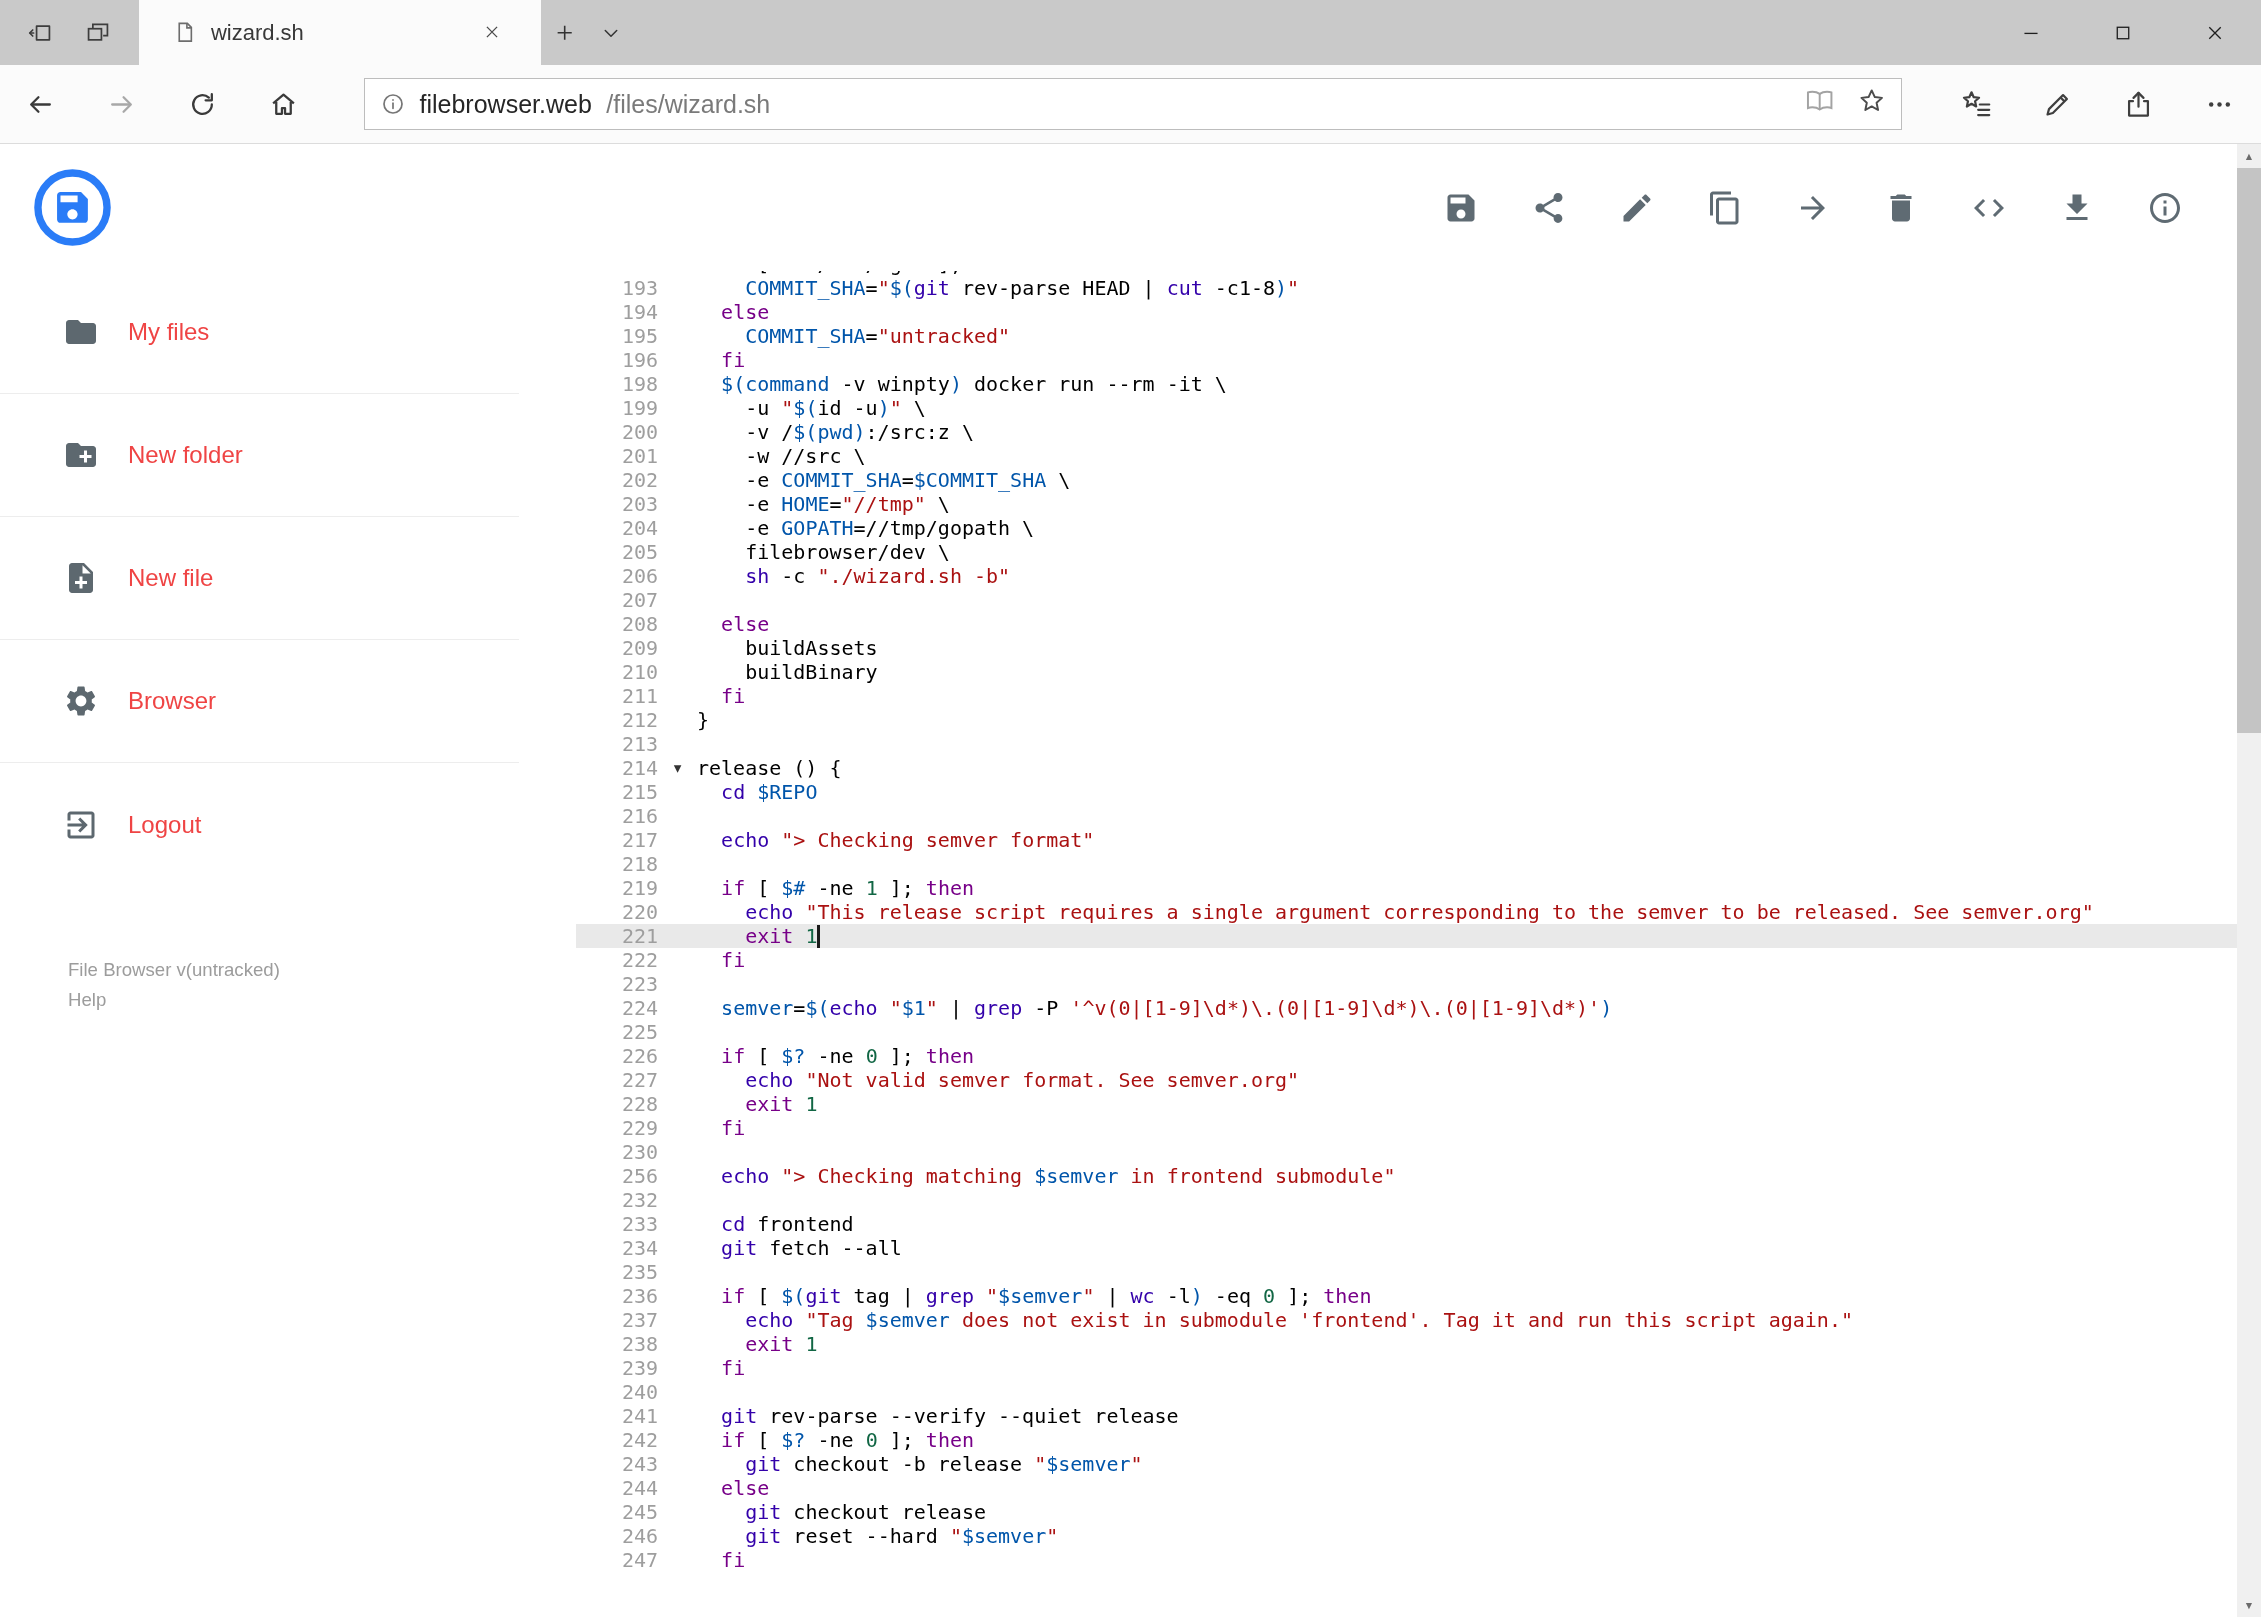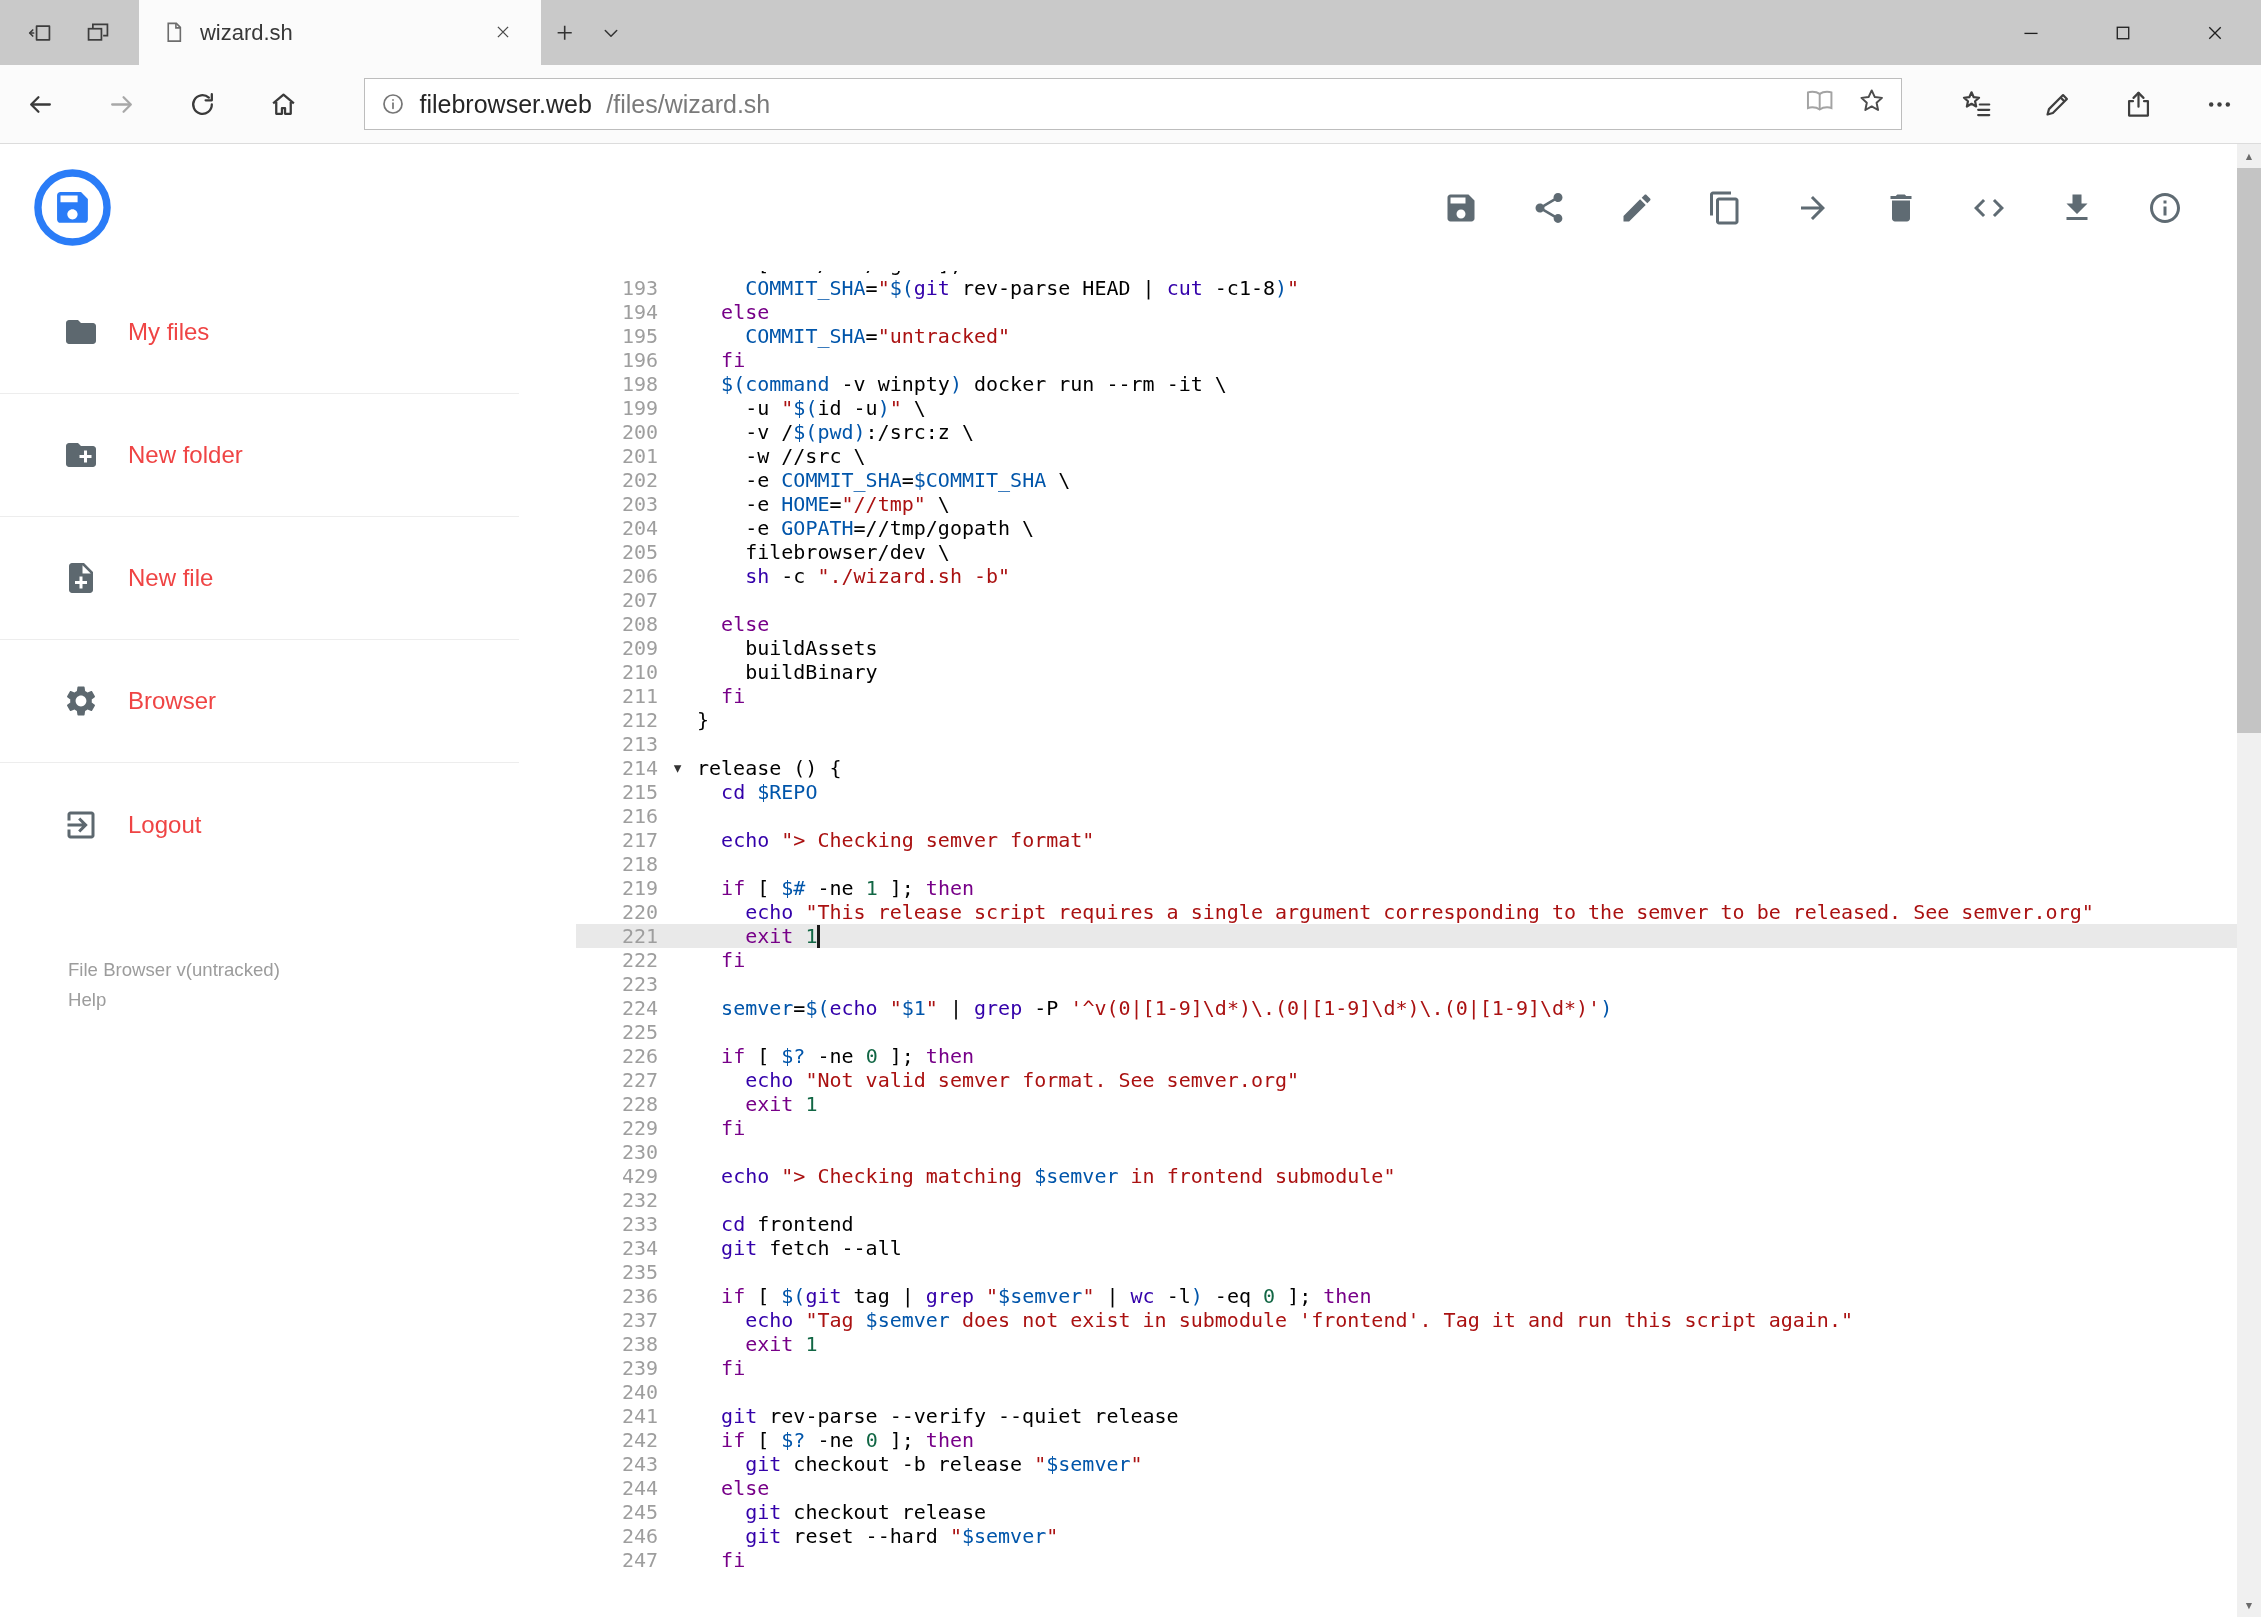--- a/index.html
+++ b/index.html
@@ -11,21 +11,21 @@
 .sz20{width:16px;height:16px}.sz22{width:18px;height:18px}.sz24{width:19.4px;height:19.4px}
 .sz28{width:22.6px;height:22.6px}.sz30{width:24px;height:24px}
 .sz34{width:27.4px;height:27.4px}.sz36{width:29px;height:29px}.sz38{width:31px;height:31px}
 .sz40{width:32px;height:32px}.sz44{width:36px;height:36px}
 .screen{position:relative;width:2261px;height:1617px;overflow:hidden;background:#fff;}
 
 
 .tabstrip{position:absolute;top:0;left:0;width:100%;height:65px;background:#c9c9c9;display:flex;align-items:stretch;}
 .tab-tools{display:flex;align-items:center;gap:16px;padding:0 19.4px;}
 .tool-btn{width:42px;height:65px;display:flex;align-items:center;justify-content:center;color:#3d3d3d;}
-.tab{width:402px;background:#fbfbfb;display:flex;align-items:center;gap:14.5px;padding:0 24px;}
+.tab{width:402px;background:#fbfbfb;display:flex;align-items:center;gap:14.5px;padding:0 35px;}
 .tab .tabdoc{color:#6d6d6d;}
 .tab-title{flex:1;font-size:22px;color:#383838;white-space:nowrap;overflow:hidden;}
 .tab-close{width:27.4px;height:27.4px;display:flex;align-items:center;justify-content:center;color:#4a4a4a;}
 .chrome-btn{width:47px;height:65px;display:flex;align-items:center;justify-content:center;color:#333;}
 .win-controls{margin-left:auto;display:flex;}
 .win-btn{width:92px;height:65px;display:flex;align-items:center;justify-content:center;color:#1f1f1f;}
 
 
 .addressbar{position:absolute;top:65px;left:0;width:100%;height:79px;background:#fbfbfb;border-bottom:0.8px solid #dcdcdc;display:flex;align-items:center;}
 .nav-btns{display:flex;}
@@ -419,21 +419,21 @@
           <div class="cm-line active"><span class="gut">221</span><span class="fold"></span><span class="code"><span class="tk-p">    </span><span class="tk-k">exit</span><span class="tk-p"> </span><span class="tk-n">1</span><span class="cursor"></span></span></div>
           <div class="cm-line"><span class="gut">222</span><span class="fold"></span><span class="code"><span class="tk-p">  </span><span class="tk-k">fi</span></span></div>
           <div class="cm-line"><span class="gut">223</span><span class="fold"></span><span class="code"></span></div>
           <div class="cm-line"><span class="gut">224</span><span class="fold"></span><span class="code"><span class="tk-p">  </span><span class="tk-v">semver</span><span class="tk-p">=</span><span class="tk-v">$(</span><span class="tk-b">echo</span><span class="tk-p"> </span><span class="tk-s">"</span><span class="tk-v">$1</span><span class="tk-s">"</span><span class="tk-p"> | </span><span class="tk-b">grep</span><span class="tk-p"> -P </span><span class="tk-s">'^v(0|[1-9]\d*)\.(0|[1-9]\d*)\.(0|[1-9]\d*)'</span><span class="tk-v">)</span></span></div>
           <div class="cm-line"><span class="gut">225</span><span class="fold"></span><span class="code"></span></div>
           <div class="cm-line"><span class="gut">226</span><span class="fold"></span><span class="code"><span class="tk-p">  </span><span class="tk-k">if</span><span class="tk-p"> [ </span><span class="tk-v">$?</span><span class="tk-p"> -ne </span><span class="tk-n">0</span><span class="tk-p"> ]; </span><span class="tk-k">then</span></span></div>
           <div class="cm-line"><span class="gut">227</span><span class="fold"></span><span class="code"><span class="tk-p">    </span><span class="tk-b">echo</span><span class="tk-p"> </span><span class="tk-s">"Not valid semver format. See semver.org"</span></span></div>
           <div class="cm-line"><span class="gut">228</span><span class="fold"></span><span class="code"><span class="tk-p">    </span><span class="tk-k">exit</span><span class="tk-p"> </span><span class="tk-n">1</span></span></div>
           <div class="cm-line"><span class="gut">229</span><span class="fold"></span><span class="code"><span class="tk-p">  </span><span class="tk-k">fi</span></span></div>
           <div class="cm-line"><span class="gut">230</span><span class="fold"></span><span class="code"></span></div>
-          <div class="cm-line"><span class="gut">429</span><span class="fold"></span><span class="code"><span class="tk-p">  </span><span class="tk-b">echo</span><span class="tk-p"> </span><span class="tk-s">"&gt; Checking matching </span><span class="tk-v">$semver</span><span class="tk-s"> in frontend submodule"</span></span></div>
+          <div class="cm-line"><span class="gut">256</span><span class="fold"></span><span class="code"><span class="tk-p">  </span><span class="tk-b">echo</span><span class="tk-p"> </span><span class="tk-s">"&gt; Checking matching </span><span class="tk-v">$semver</span><span class="tk-s"> in frontend submodule"</span></span></div>
           <div class="cm-line"><span class="gut">232</span><span class="fold"></span><span class="code"></span></div>
           <div class="cm-line"><span class="gut">233</span><span class="fold"></span><span class="code"><span class="tk-p">  </span><span class="tk-b">cd</span><span class="tk-p"> frontend</span></span></div>
           <div class="cm-line"><span class="gut">234</span><span class="fold"></span><span class="code"><span class="tk-p">  </span><span class="tk-b">git</span><span class="tk-p"> fetch --all</span></span></div>
           <div class="cm-line"><span class="gut">235</span><span class="fold"></span><span class="code"></span></div>
           <div class="cm-line"><span class="gut">236</span><span class="fold"></span><span class="code"><span class="tk-p">  </span><span class="tk-k">if</span><span class="tk-p"> [ </span><span class="tk-v">$(</span><span class="tk-b">git</span><span class="tk-p"> tag | </span><span class="tk-b">grep</span><span class="tk-p"> </span><span class="tk-s">"</span><span class="tk-v">$semver</span><span class="tk-s">"</span><span class="tk-p"> | </span><span class="tk-b">wc</span><span class="tk-p"> -l</span><span class="tk-v">)</span><span class="tk-p"> -eq </span><span class="tk-n">0</span><span class="tk-p"> ]; </span><span class="tk-k">then</span></span></div>
           <div class="cm-line"><span class="gut">237</span><span class="fold"></span><span class="code"><span class="tk-p">    </span><span class="tk-b">echo</span><span class="tk-p"> </span><span class="tk-s">"Tag </span><span class="tk-v">$semver</span><span class="tk-s"> does not exist in submodule 'frontend'. Tag it and run this script again."</span></span></div>
           <div class="cm-line"><span class="gut">238</span><span class="fold"></span><span class="code"><span class="tk-p">    </span><span class="tk-k">exit</span><span class="tk-p"> </span><span class="tk-n">1</span></span></div>
           <div class="cm-line"><span class="gut">239</span><span class="fold"></span><span class="code"><span class="tk-p">  </span><span class="tk-k">fi</span></span></div>
           <div class="cm-line"><span class="gut">240</span><span class="fold"></span><span class="code"></span></div>
           <div class="cm-line"><span class="gut">241</span><span class="fold"></span><span class="code"><span class="tk-p">  </span><span class="tk-b">git</span><span class="tk-p"> rev-parse --verify --quiet release</span></span></div>

